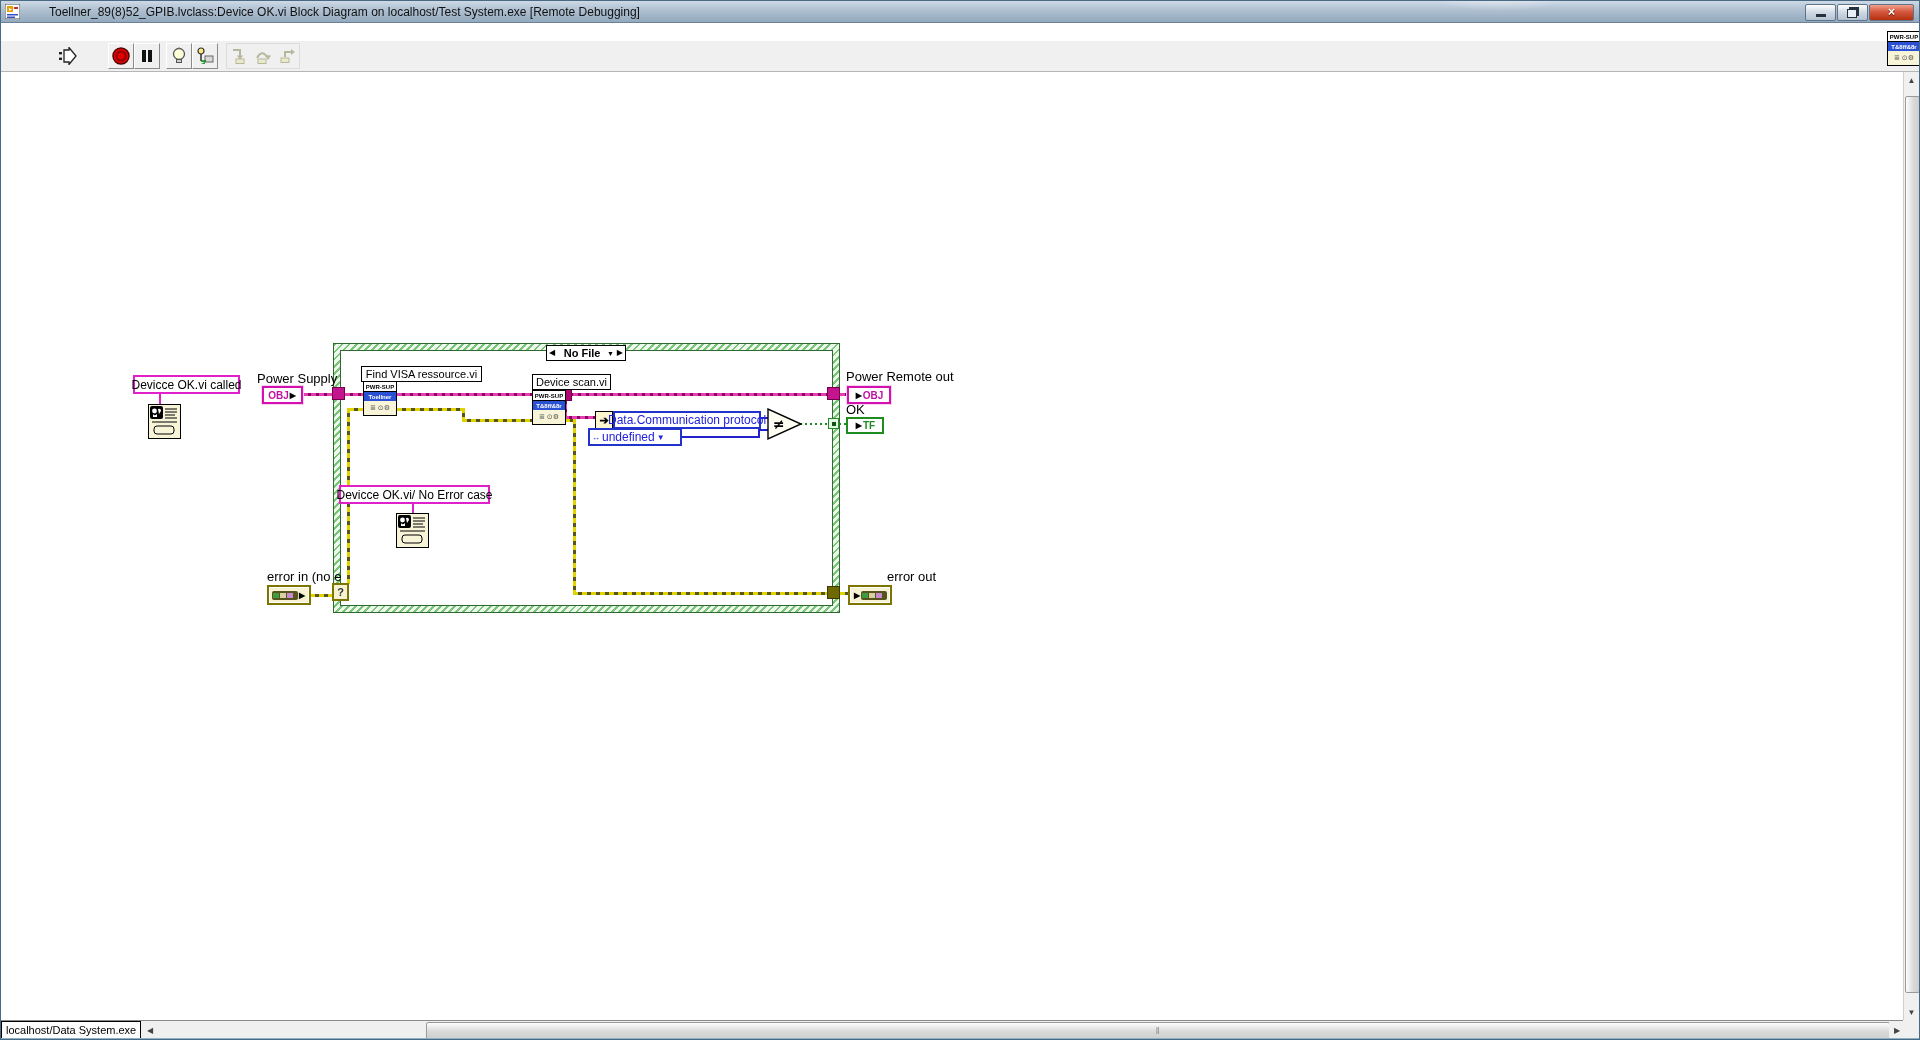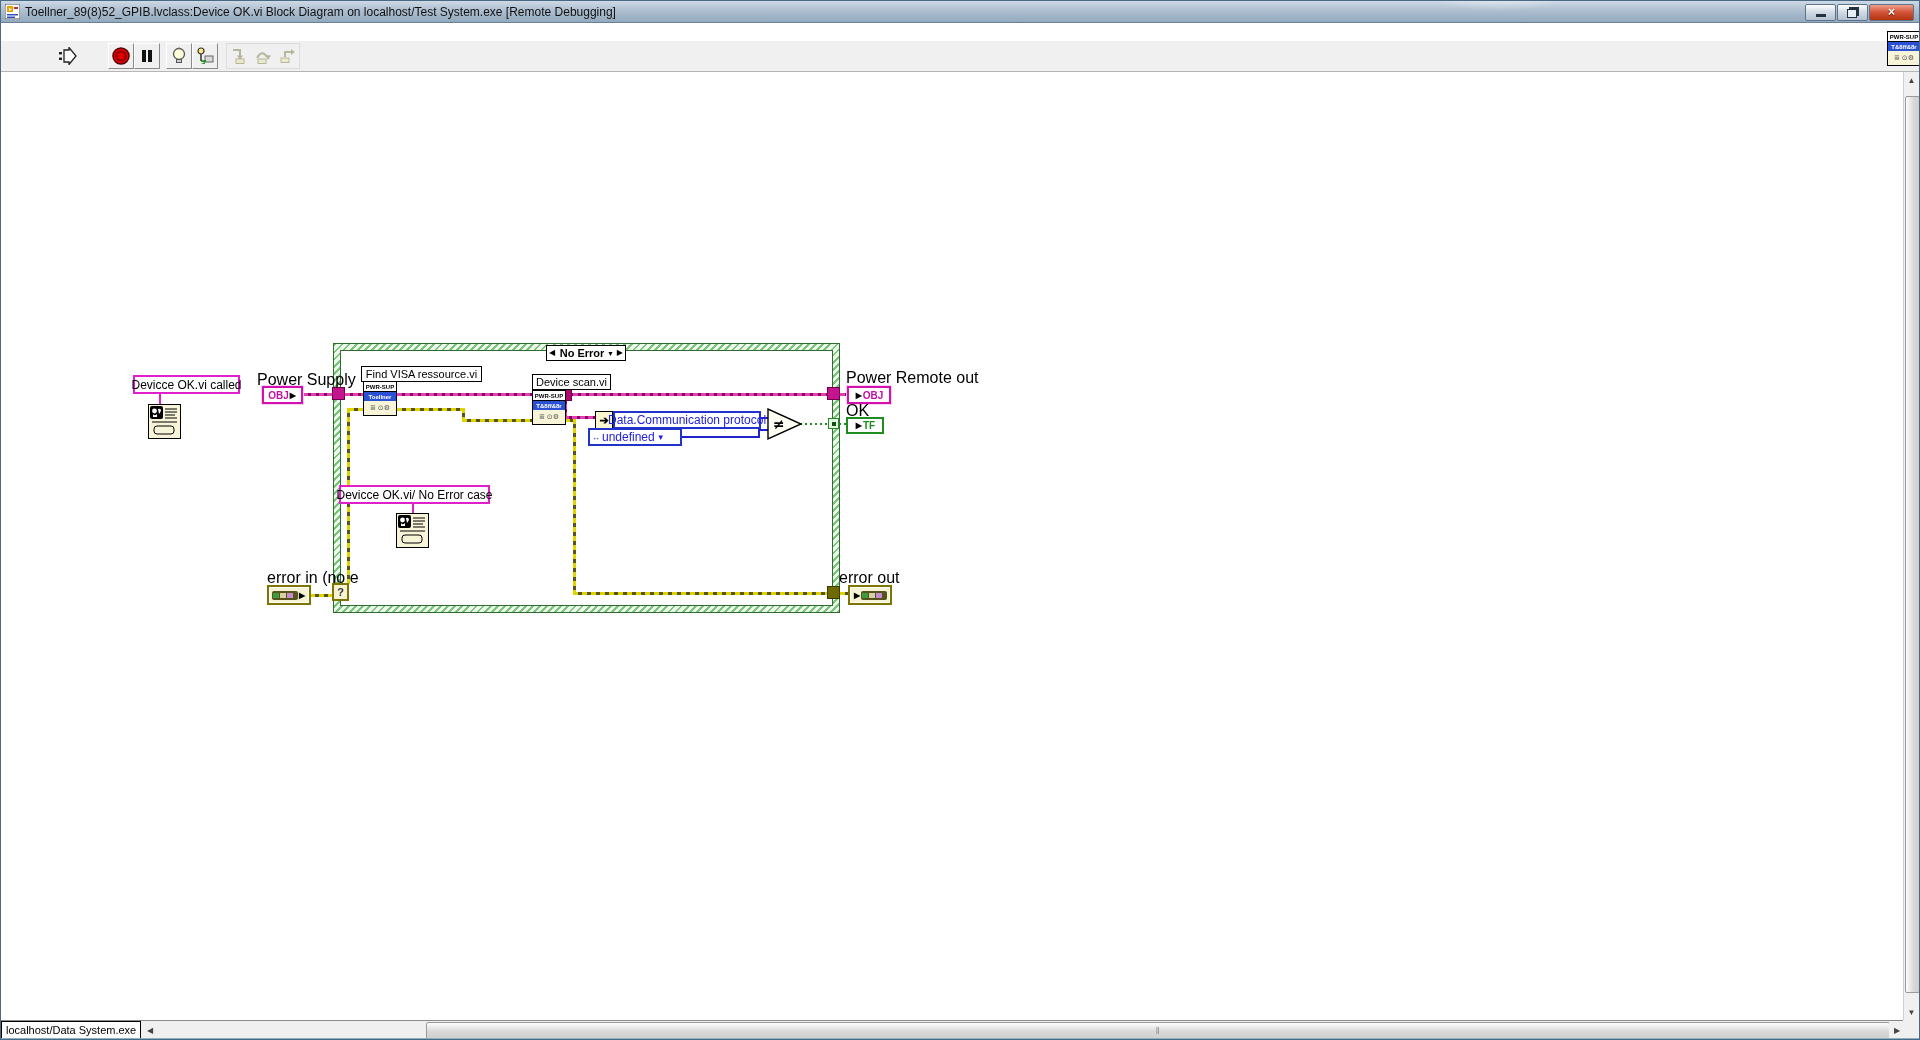--- a/index.html
+++ b/index.html
@@ -1,21 +1,21 @@
 <!DOCTYPE html>
 <html><head>
 <meta charset="utf-8">
 <style>
   html,body{margin:0;padding:0;background:#fff;}
   #win{position:relative;width:1920px;height:1040px;font-family:"Liberation Sans",sans-serif;
        background:#fff;overflow:hidden;border:1px solid #4a6a84;box-sizing:border-box;}
   
   #titlebar{position:absolute;left:0;top:0;width:100%;height:21px;
     background:linear-gradient(#cdd9e6,#aebfd0 45%,#93a9bd);border-bottom:1px solid #6d8196;
-    display:flex;align-items:center;}
+    display:flex;align-items:center;gap:24px;}
   #titlebar .gloss{position:absolute;right:290px;top:0;width:260px;height:21px;
     background:radial-gradient(ellipse 130px 40px at 50% -18px,rgba(255,255,255,.85),rgba(255,255,255,0) 70%);}
   .title-text{font-size:12px;color:#111;margin-left:5px;white-space:nowrap;}
   #winbtns{position:absolute;right:5px;top:3px;display:flex;gap:1px;}
   .wbtn{height:15px;border:1px solid #5f7389;border-radius:2px;
     background:linear-gradient(#fdfdfd,#cfd9e4 50%,#b4c2d2);display:flex;align-items:center;justify-content:center;}
   .wbtn.min,.wbtn.rest{width:29px;}
   .wbtn.close{width:43px;background:linear-gradient(#f2a08c,#d4573d 45%,#b5310f);}
   .glyph-min{width:10px;height:3px;background:#25313d;margin-top:5px;}
   .glyph-rest{width:8px;height:7px;border:1px solid #25313d;background:#e8eef5;box-shadow:2px -2px 0 -0px #25313d;margin:2px 0 0 -2px;}
@@ -30,21 +30,21 @@
     border-bottom:1px solid #b5b5b5;display:flex;align-items:center;}
   .tbtn{width:24px;height:24px;display:flex;align-items:center;justify-content:center;background:#f0f0f0;}
   .raised{border:1px solid;border-color:#ffffff #8a8a8a #8a8a8a #ffffff;}
   .stepgroup{display:flex;border:1px solid #dcdcdc;margin-left:8px;}
   .stepgroup .tbtn{opacity:.55;}
   
   #diagram{position:absolute;left:0;top:71px;width:1904px;height:948px;background:#fff;overflow:hidden;}
   .lv-label{position:absolute;background:#fff;border:1px solid #000;font-size:11px;color:#000;
     display:flex;align-items:center;justify-content:center;white-space:nowrap;padding:0 2px;box-sizing:border-box;}
   .lv-label.pink{border:2px solid #e020c8;font-size:12px;}
-  .free-text{position:absolute;font-size:16px;color:#000;white-space:nowrap;}
+  .free-text{position:absolute;font-size:13px;color:#000;white-space:nowrap;}
   
   #case{position:absolute;left:333px;top:272px;width:505px;height:268px;box-sizing:border-box;
     border:6px solid transparent;
     background:linear-gradient(#fff,#fff) padding-box,
       repeating-linear-gradient(135deg,#79c479 0 2px,#ecf8ec 2px 5px) border-box;
     outline:1px solid #2f6b2f;box-shadow:inset 0 0 0 1px #2f6b2f;}
   #case-selector{position:absolute;left:545px;top:273px;width:80px;height:16px;background:#fff;
     border:1px solid #000;display:flex;align-items:center;font-size:11px;box-sizing:border-box;}
   #case-selector .arr{font-size:8px;line-height:14px;padding:0 2px;}
   #case-selector .lab{flex:1;text-align:center;font-weight:bold;}
@@ -207,21 +207,21 @@
     <div class="b1">PWR-SUP</div>
     <div class="b2">T&amp;8ff&amp;8r</div>
     <div class="b3">≣ ⊙⚙</div>
   </div>
 
   <div id="diagram">
 
     <div id="case"></div>
     <div id="case-selector">
       <span class="arr">◀</span>
-      <span class="lab">No Error</span>
+      <span class="lab">No File</span>
       <span class="dd">▼</span>
       <span class="arr">▶</span>
     </div>
 
     <div class="wireM-h" style="left:302px;top:321px;width:32px"></div>
     <div class="wireM-h" style="left:344px;top:321px;width:18px"></div>
     <div class="wireM-h" style="left:396px;top:321px;width:432px"></div>
     <div class="wireM-v" style="left:563px;top:324px;height:22px"></div>
     <div class="wireM-h" style="left:563px;top:344px;width:32px"></div>
     <div class="wireM-h" style="left:839px;top:321px;width:8px"></div>
@@ -335,21 +335,21 @@
     <span class="free-text" style="left:266px;top:497px">error in (no e</span>
     <div class="term termE" style="left:266px;top:513px;width:44px;height:20px">
       <div class="errclus">
         <i style="background:#3f9b3f"></i>
         <i style="background:#d8d0a0"></i>
         <i style="background:#c88ad0"></i>
       </div>
       <span class="blk">▶</span>
     </div>
 
-    <span class="free-text" style="left:838px;top:497px">error out</span>
+    <span class="free-text" style="left:886px;top:497px">error out</span>
     <div class="term termE" style="left:847px;top:513px;width:44px;height:20px">
       <span class="blk">▶</span>
       <div class="errclus">
         <i style="background:#3f9b3f"></i>
         <i style="background:#d8d0a0"></i>
         <i style="background:#c88ad0"></i>
       </div>
     </div>
 
   </div>

